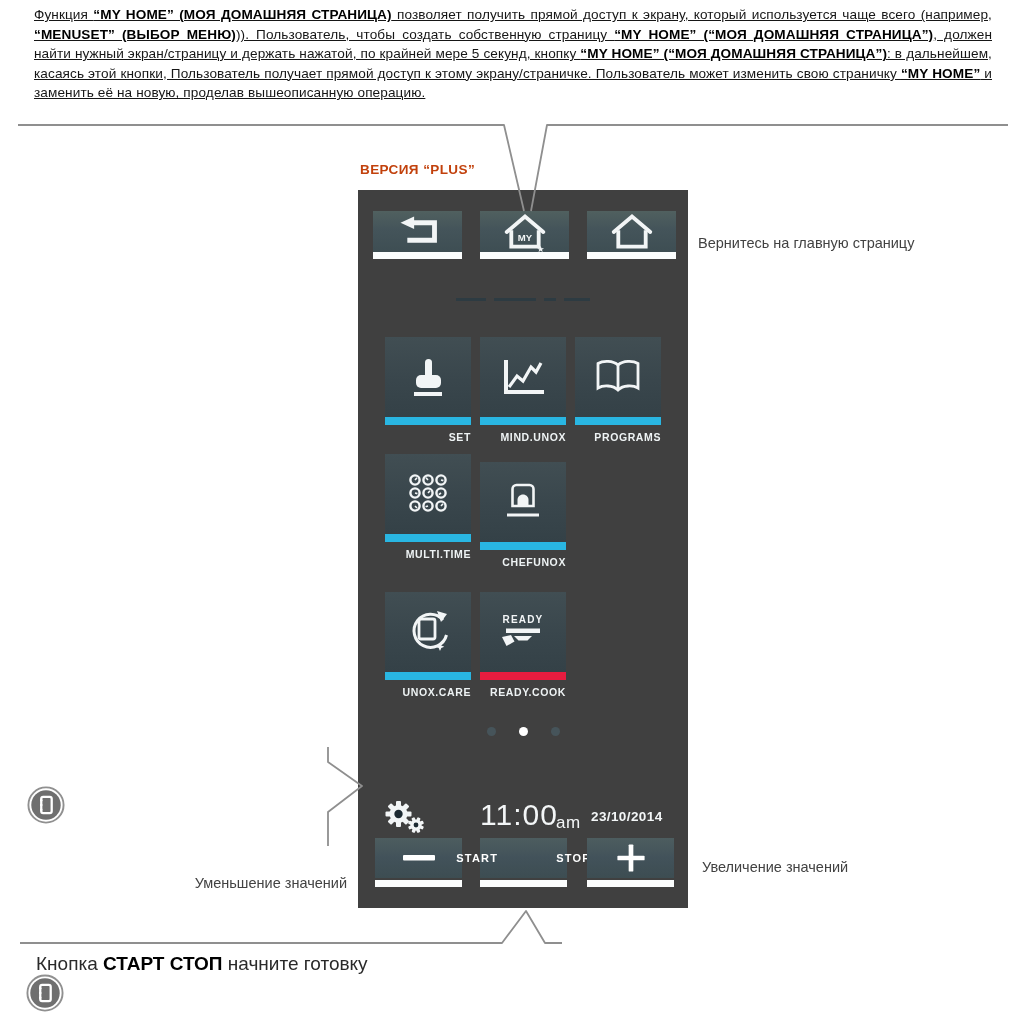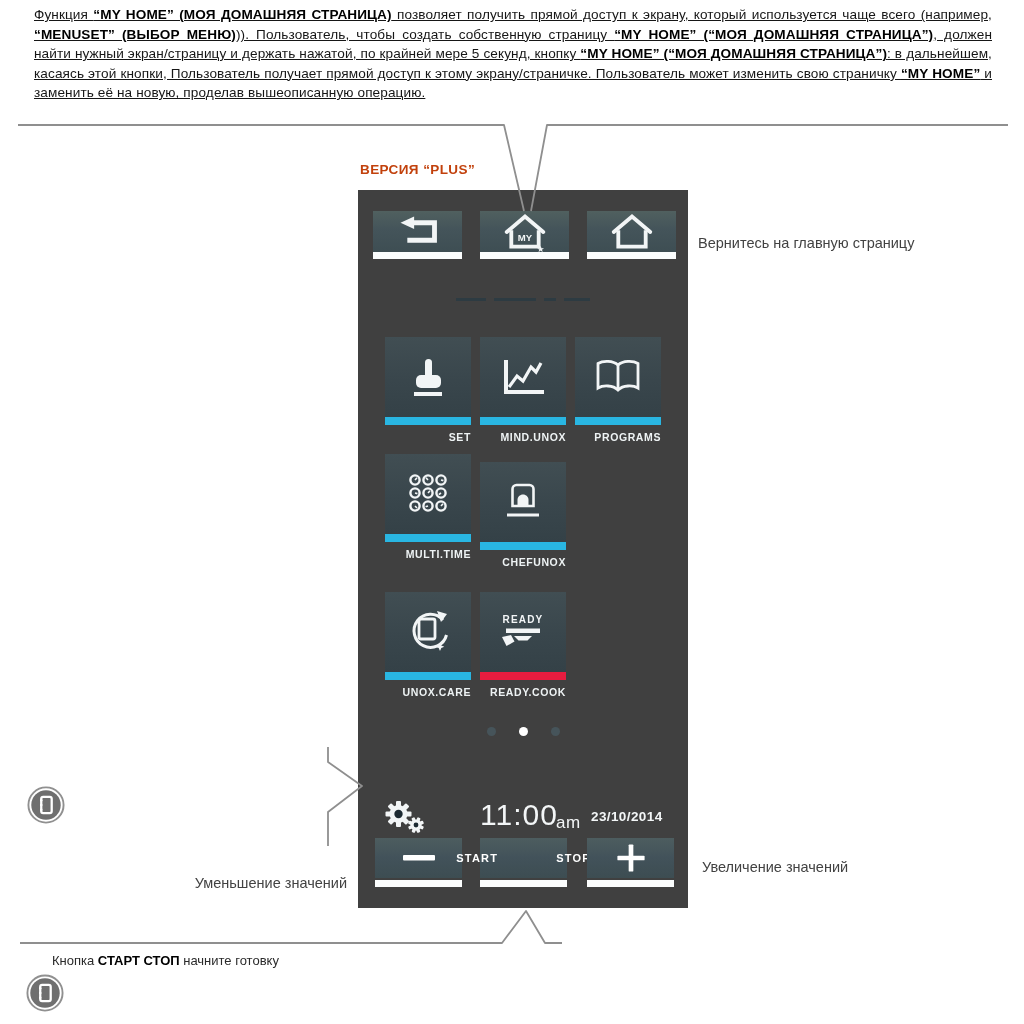--- a/index.html
+++ b/index.html
@@ -52,21 +52,21 @@
   .ampm{position:absolute;left:198px;top:15px;font-size:17px;letter-spacing:.5px;}
   .date{position:absolute;left:233px;top:11px;font-size:13.5px;font-weight:bold;letter-spacing:.4px;}
 
   
   .ss-start,.ss-stop{font-size:11px;font-weight:bold;letter-spacing:1.2px;color:#fff;line-height:12px;}
   .ss-red{width:46px;height:6px;background:#e8203c;margin:1px 0;}
 
   
   .co{position:absolute;font-size:14.5px;line-height:18.5px;color:#424242;}
   .co.right{text-align:right;}
-  .note{position:absolute;left:52px;top:953px;font-size:13px;color:#2a2a2a;}
+  .note{position:absolute;left:36px;top:953px;font-size:19px;color:#2a2a2a;}
   .note b{font-weight:bold;color:#000;}
   .docicon{position:absolute;}
 </style>
 </head>
 <body>
 
 <div class="page">
 
   <div class="intro"><span>Функция </span><b>“MY HOME” (МОЯ ДОМАШНЯЯ СТРАНИЦА)</b><span> позволяет получить прямой доступ к экрану, который используется чаще всего (например, </span><b>“MENUSET” (ВЫБОР МЕНЮ)</b><span>)). Пользователь, чтобы создать собственную страницу </span><b>“MY HOME” (“МОЯ ДОМАШНЯЯ СТРАНИЦА”)</b><span>, должен найти нужный экран/страницу и держать нажатой, по крайней мере 5 секунд, кнопку </span><b>“MY HOME” (“МОЯ ДОМАШНЯЯ СТРАНИЦА”)</b><span>: в дальнейшем, касаясь этой кнопки, Пользователь получает прямой доступ к этому экрану/страничке. Пользователь может изменить свою страничку </span><b>“MY HOME”</b><span> и заменить её на новую, проделав вышеописанную операцию.</span></div>
 

